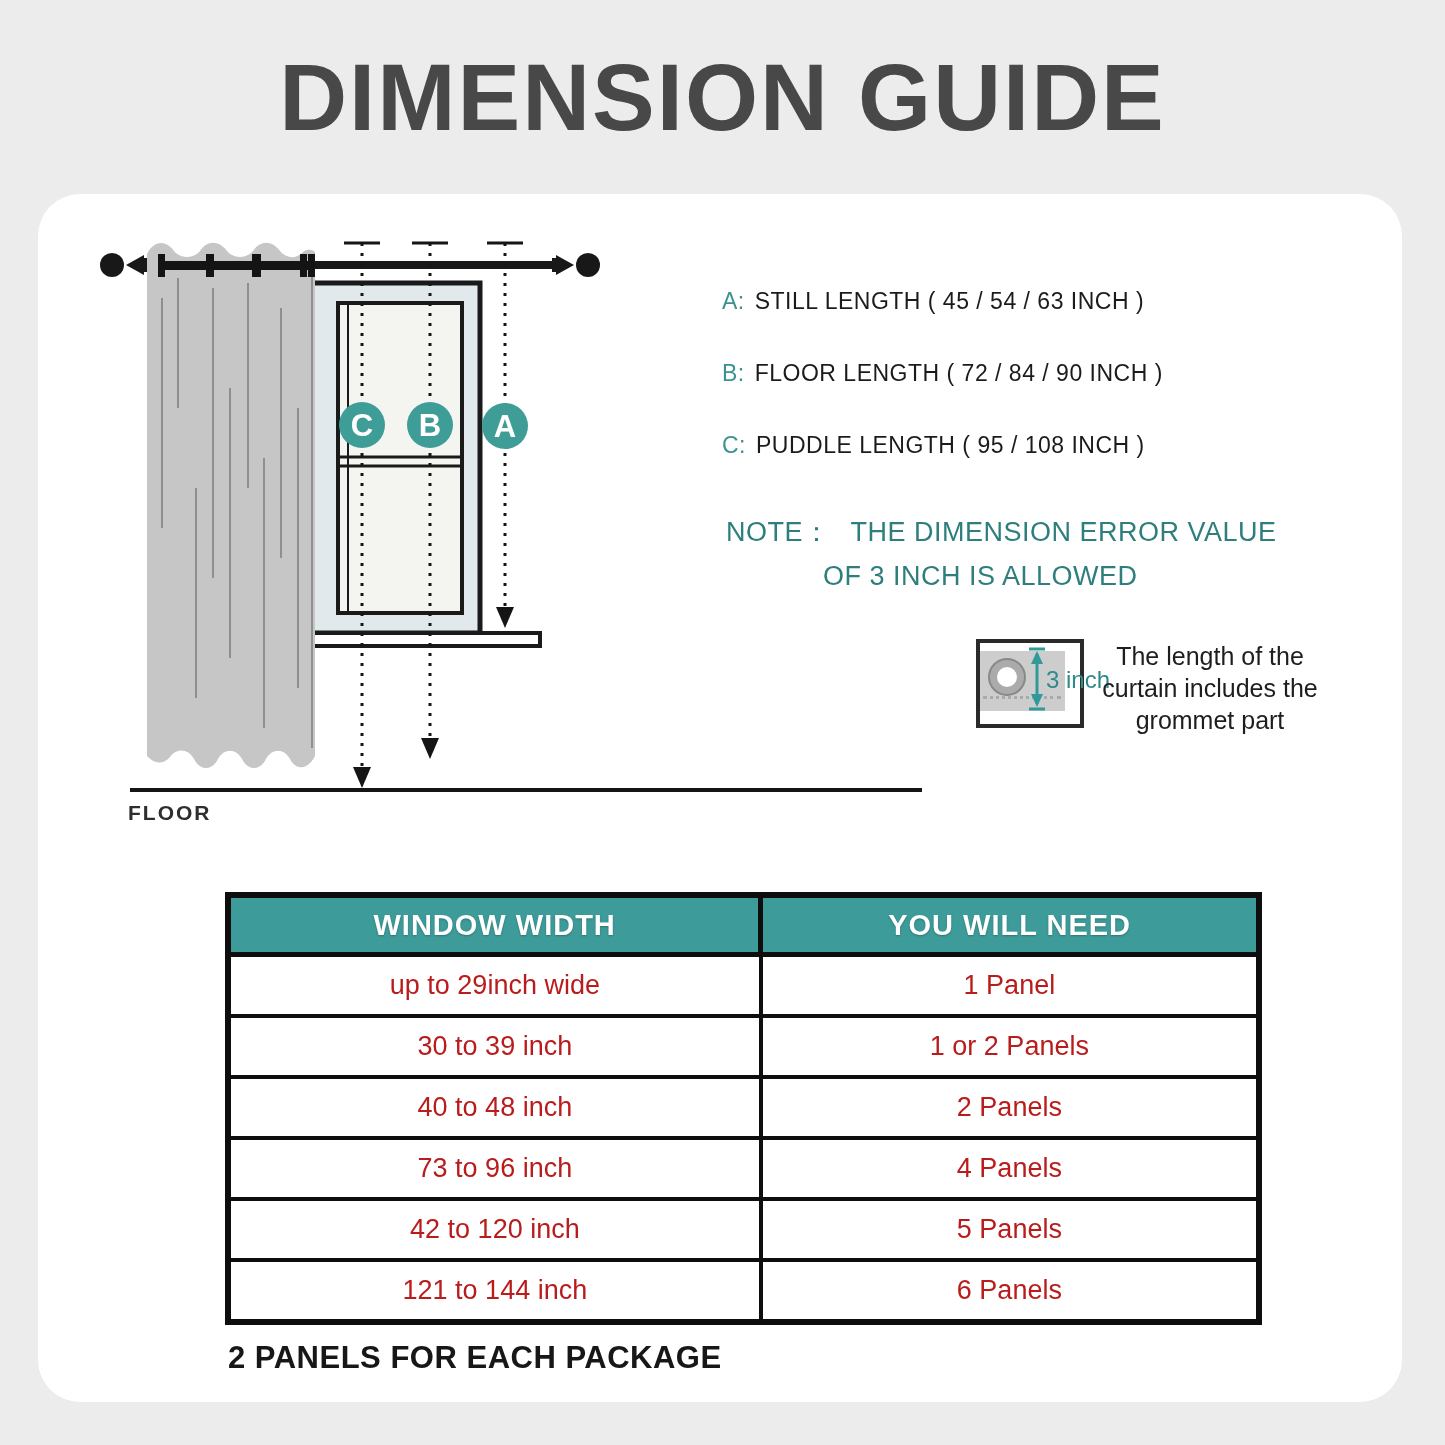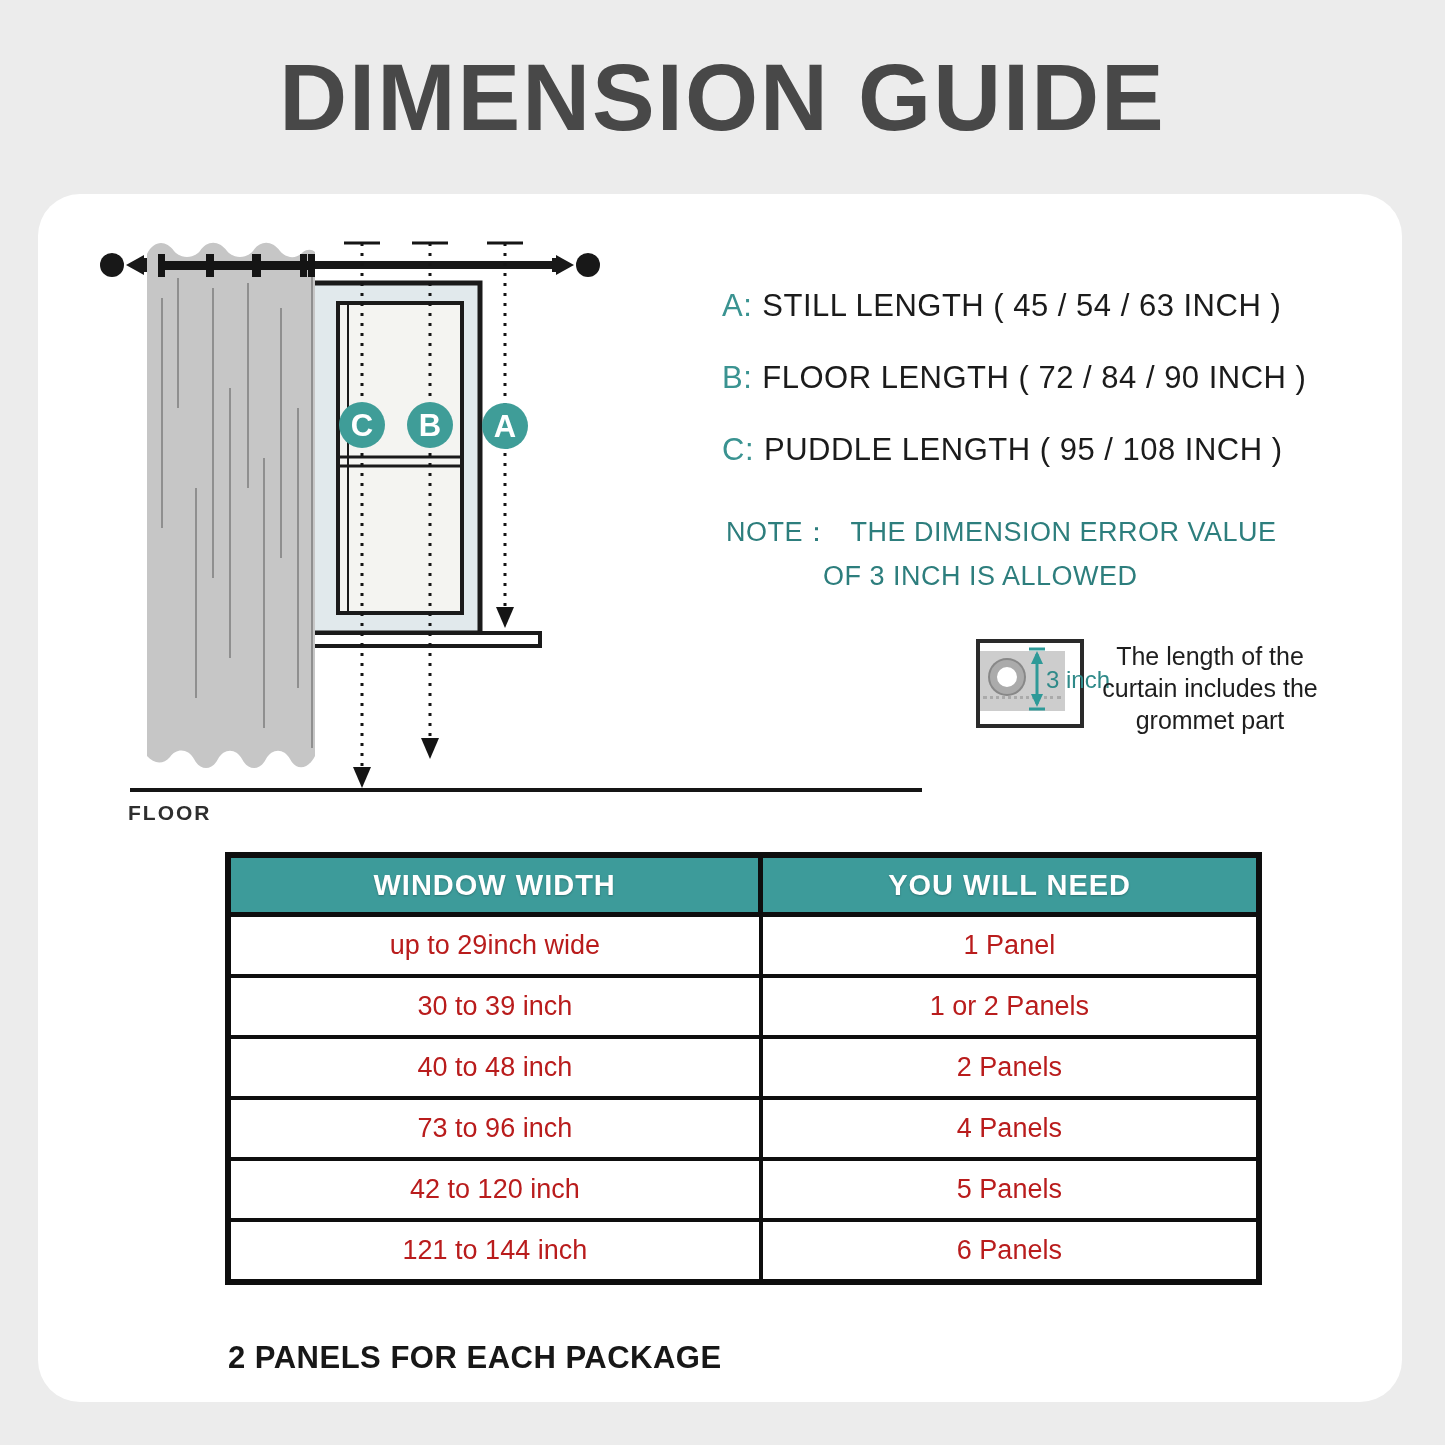--- a/index.html
+++ b/index.html
@@ -14,21 +14,21 @@
     color:#484848; letter-spacing:2px; white-space:nowrap;
   }
   .card {
     position:absolute; left:38px; top:194px; width:1364px; height:1208px;
     background:#ffffff; border-radius:42px;
   }
   .diagram-svg { position:absolute; left:50px; top:228px; }
 
   
   .len-row {
-    position:absolute; left:722px; font-size:31px; color:#1b1b1b;
+    position:absolute; left:722px; font-size:23px; color:#1b1b1b;
     letter-spacing:0.5px; white-space:nowrap;
   }
   .len-key { color:#3a9391; margin-right:10px; }
   .note-line { position:absolute; font-size:27px; color:#2d7e7d; letter-spacing:0.5px; white-space:nowrap; }
   .note-1 { left:726px; top:514px; }
   .note-2 { left:823px; top:561px; }
   .note-label { margin-right:20px; }
 
   
   .grommet-box {
@@ -47,21 +47,21 @@
     position:absolute; left:66px; top:23px; font-size:24px; color:#2f8a89; white-space:nowrap;
   }
   .grommet-desc {
     position:absolute; left:1085px; top:640px; width:250px;
     font-size:25px; line-height:32px; color:#1e1e1e;text-align:center;
   }
   .grommet-tip { position:absolute; left:932px; top:740px; font-size:24px; color:#2f8281; white-space:nowrap; }
 
   
   .panel-table-wrap { position:absolute; left:225px; top:852px; width:1037px; }
-  table.panel-table { width:100%; border-collapse:collapse; border:6px solid #0e0e0e; table-layout:fixed; }
+  table.panel-table { width:100%; border-collapse:collapse; border:6px solid #0e0e0e; table-layout:fixed;margin-top:40px; }
   table.panel-table th {
     background:#3d9b9a; color:#ffffff; font-size:29px; font-weight:bold;
     letter-spacing:1px; height:52px; border:5px solid #0e0e0e;
     text-shadow:0 1px 2px rgba(0,0,0,0.25);
   }
   table.panel-table td {
     height:55px; font-size:27px; color:#b91c1c; text-align:center;
     border:4px solid #0e0e0e; background:#ffffff;
   }
   .col-w1 { width:51.7%; } .col-w2 { width:48.3%; }

